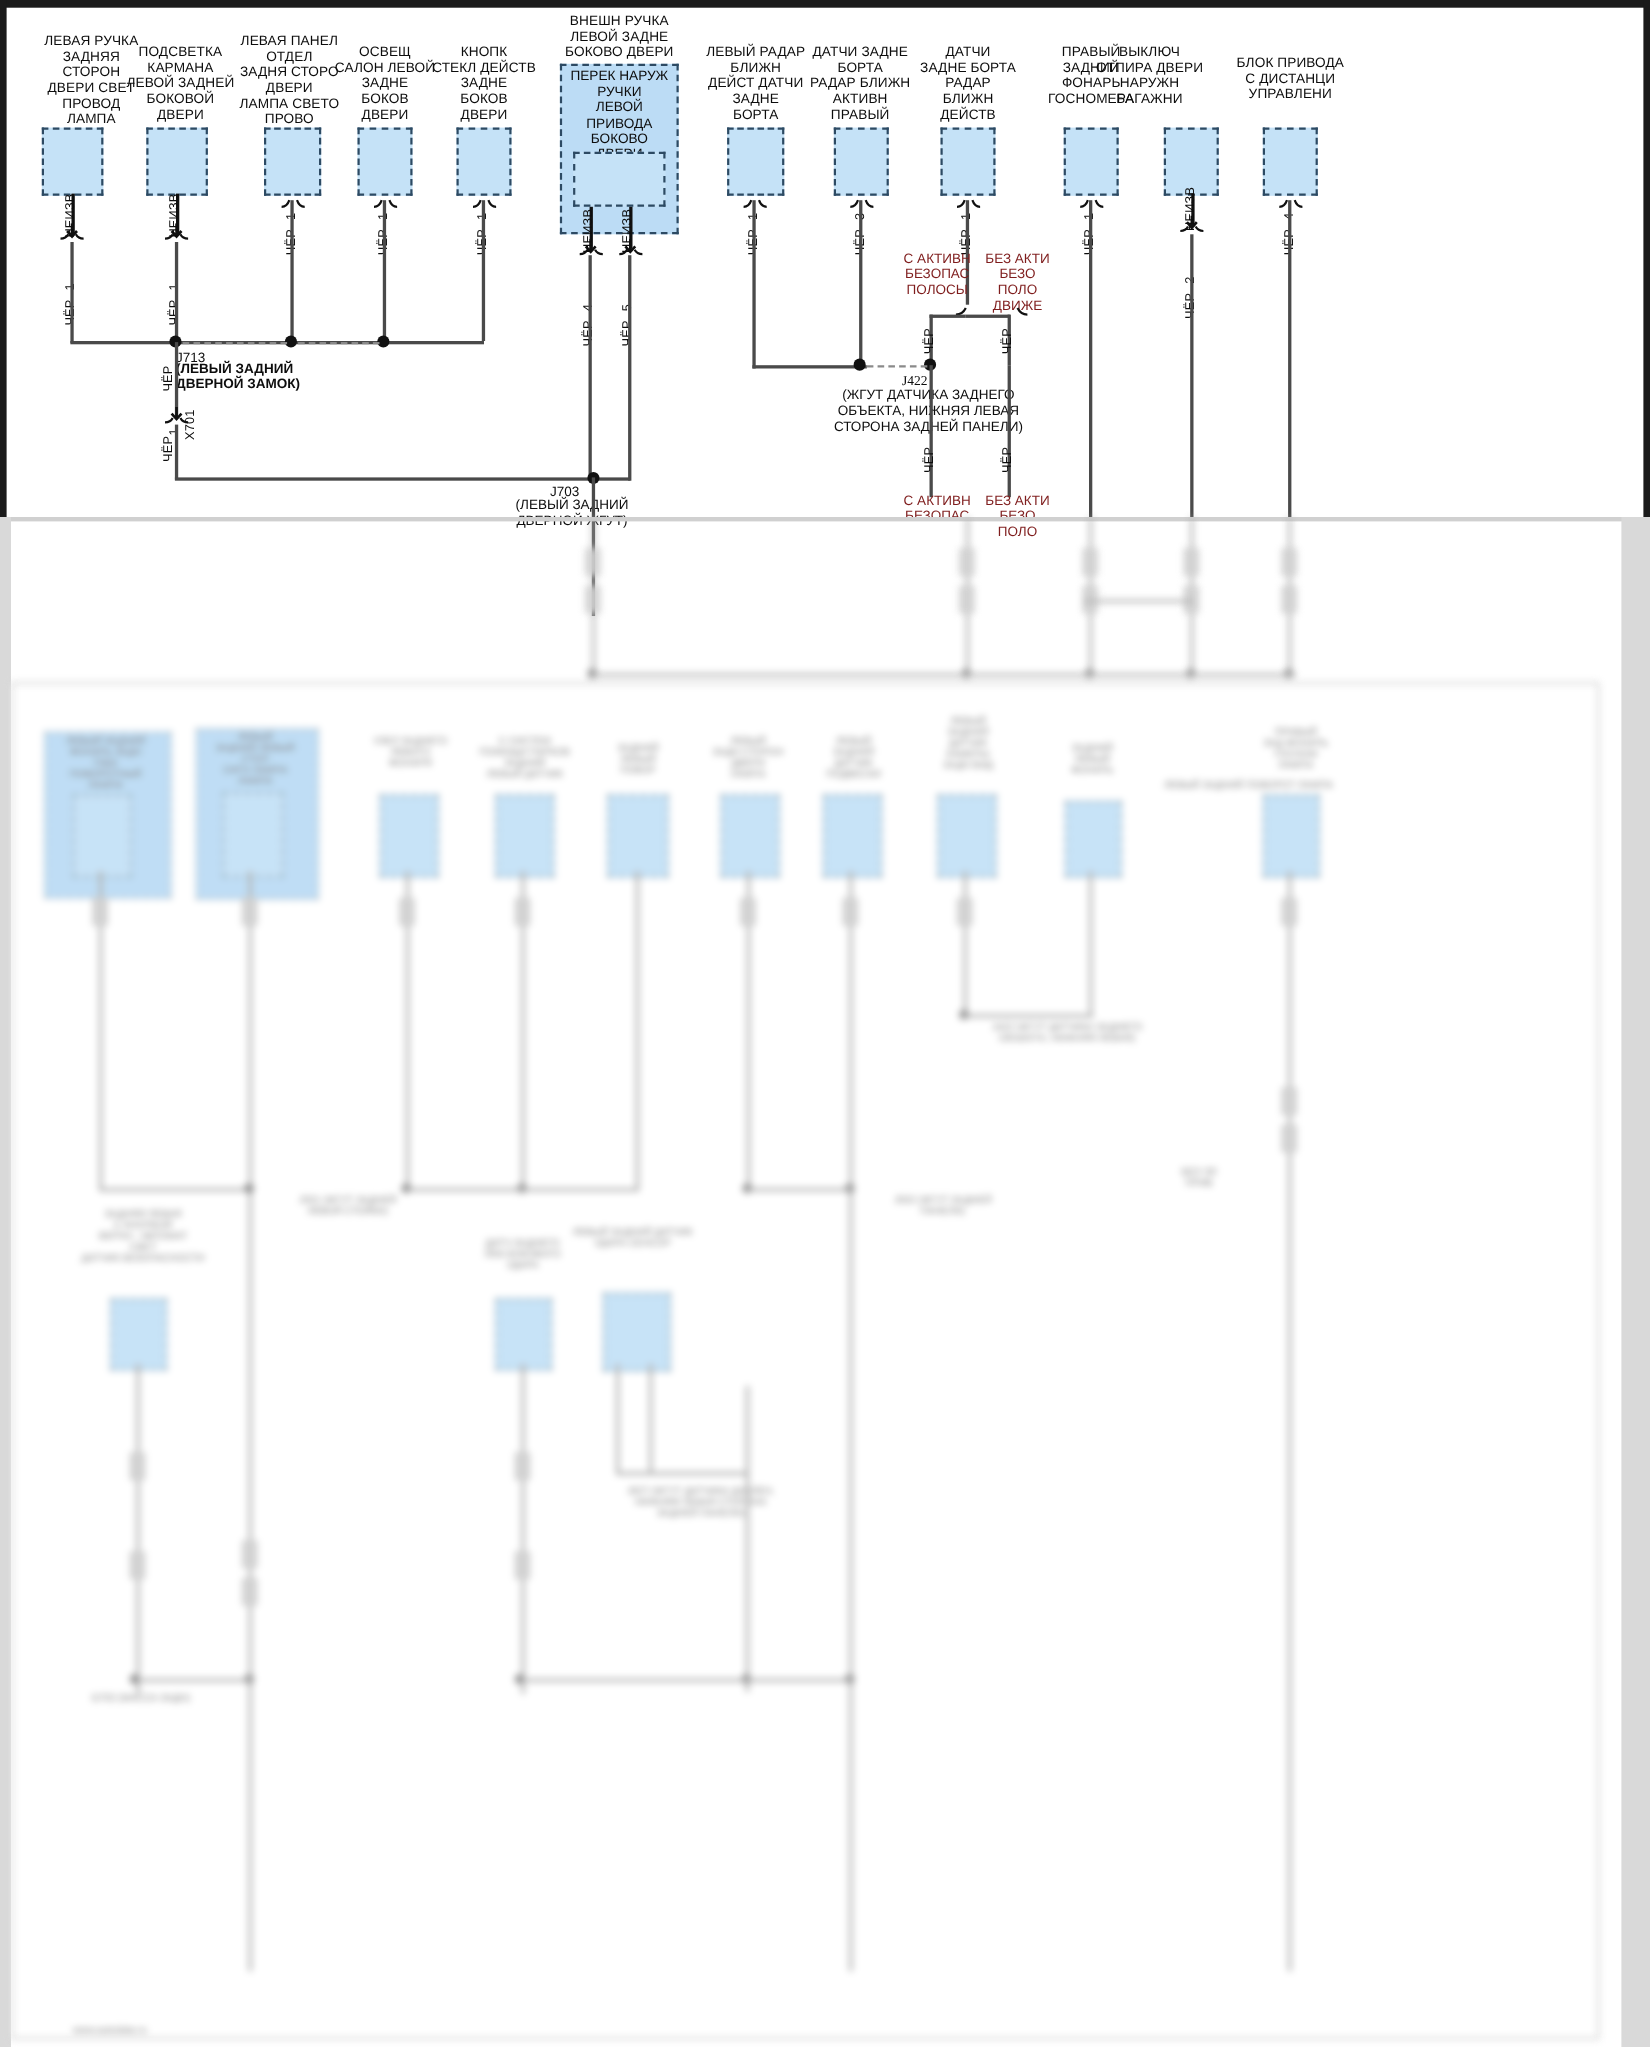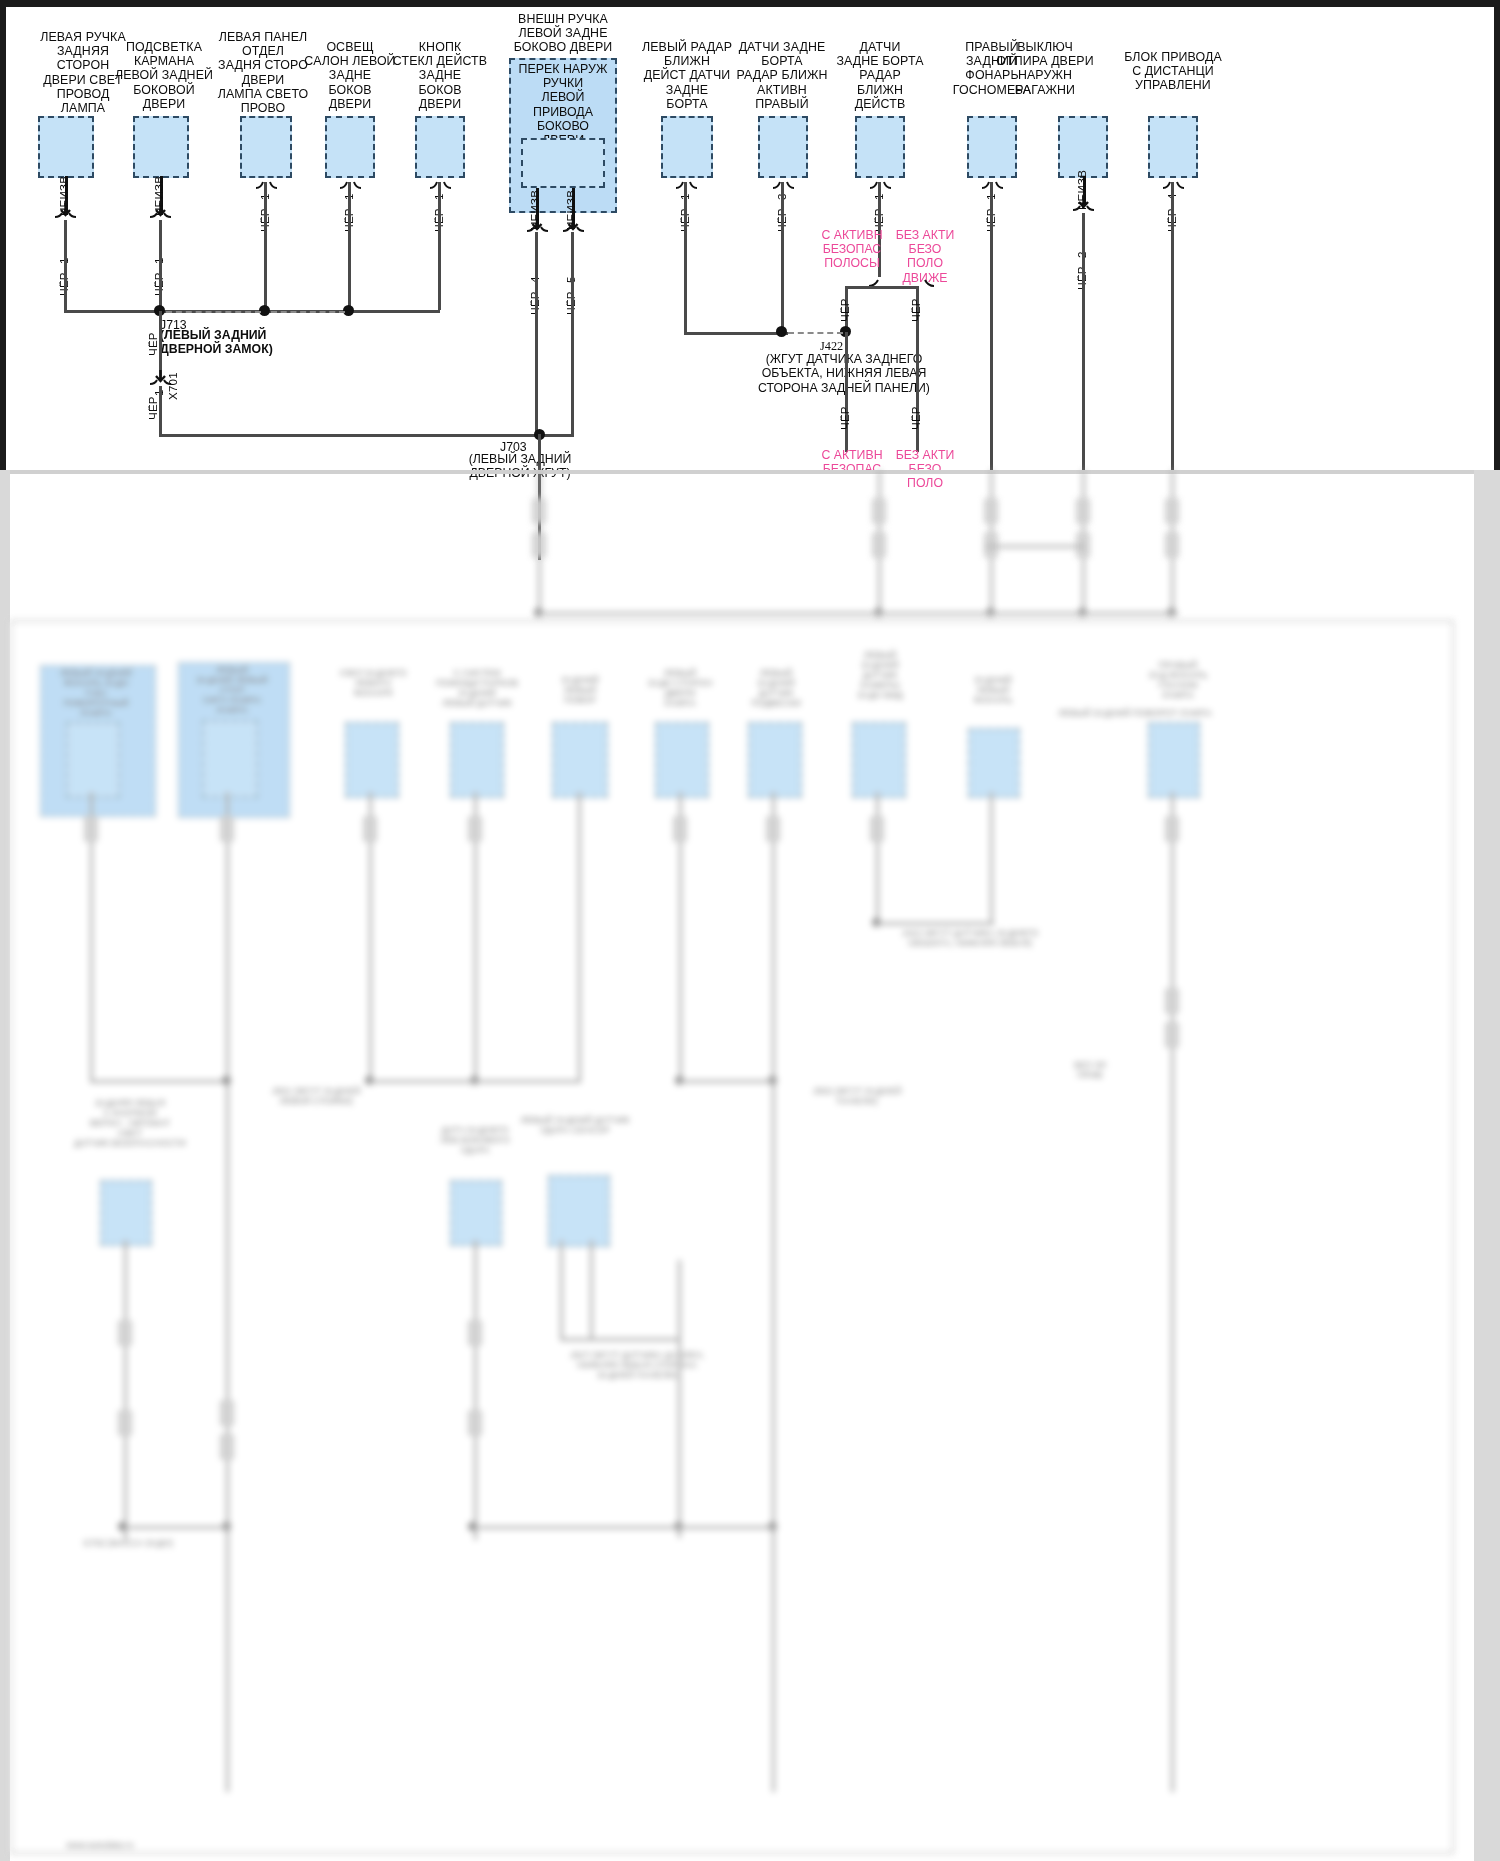--- a/index.html
+++ b/index.html
@@ -25,21 +25,21 @@
 
   .vlab{position:absolute;transform-origin:0 0;transform:rotate(-90deg);font-size:11.6px;
         white-space:nowrap;color:#0d0d0d;letter-spacing:.2px;}
 
   .node{position:absolute;width:11px;height:11px;border-radius:50%;background:#111;}
   .dash{position:absolute;height:0;border-top:2.4px dashed #8a8a8a;}
 
   .jlab{position:absolute;font-size:12.3px;color:#0d0d0d;line-height:14.4px;white-space:pre-line;}
   .jlabc{position:absolute;font-size:12.3px;color:#0d0d0d;line-height:14.4px;text-align:center;white-space:pre-line;}
 
-  .sidelab{position:absolute;font-size:12.3px;line-height:14.2px;color:#ec4899;text-align:center;white-space:pre-line;}
+  .sidelab{position:absolute;font-size:12.3px;line-height:14.2px;color:#7f1d1d;text-align:center;white-space:pre-line;}
 
   
   #blur{position:absolute;left:0;top:470px;width:1500px;height:1391px;overflow:hidden;
         filter:blur(3.4px);opacity:.95;}
   #blur .bgframe{position:absolute;left:10px;top:150px;width:1440px;height:1230px;border:2px solid #cfcfcf;background:#fff;}
   #blur .bx{position:absolute;background:#c5e2f7;border:2px dashed #9fb6c6;}
   #blur .bxs{position:absolute;background:#bcdcf5;border:2px dashed #b6c6d2;}
   #blur .bw{position:absolute;background:#b0b0b0;width:3px;}
   #blur .bwh{position:absolute;background:#b0b0b0;height:3px;}
   #blur .bt{position:absolute;font-size:9px;line-height:10px;color:#7d7d7d;text-align:center;white-space:pre-line;}

